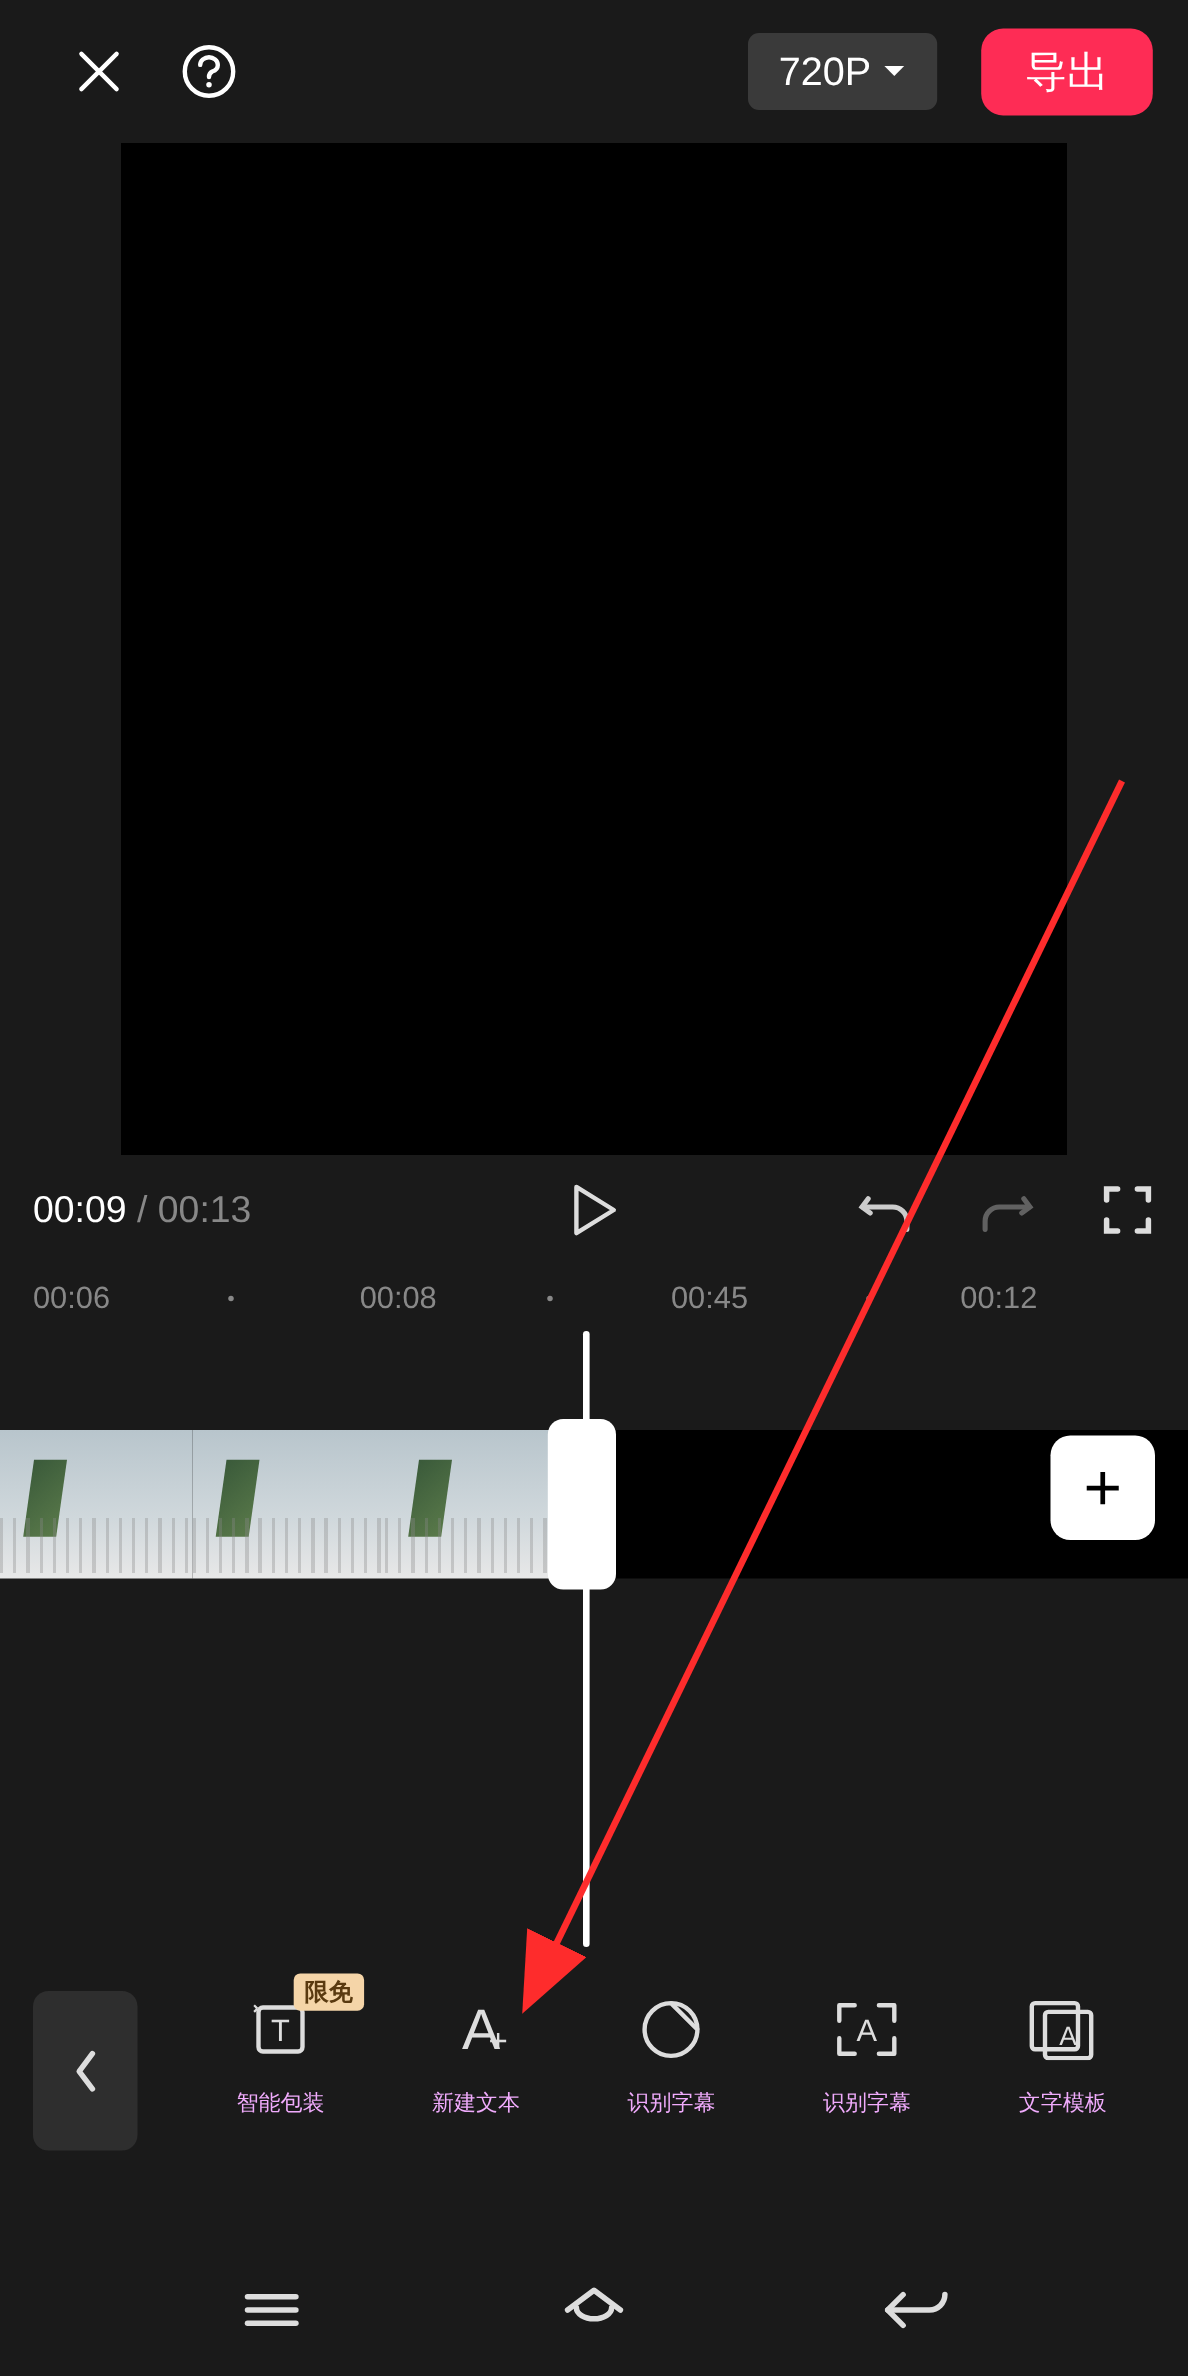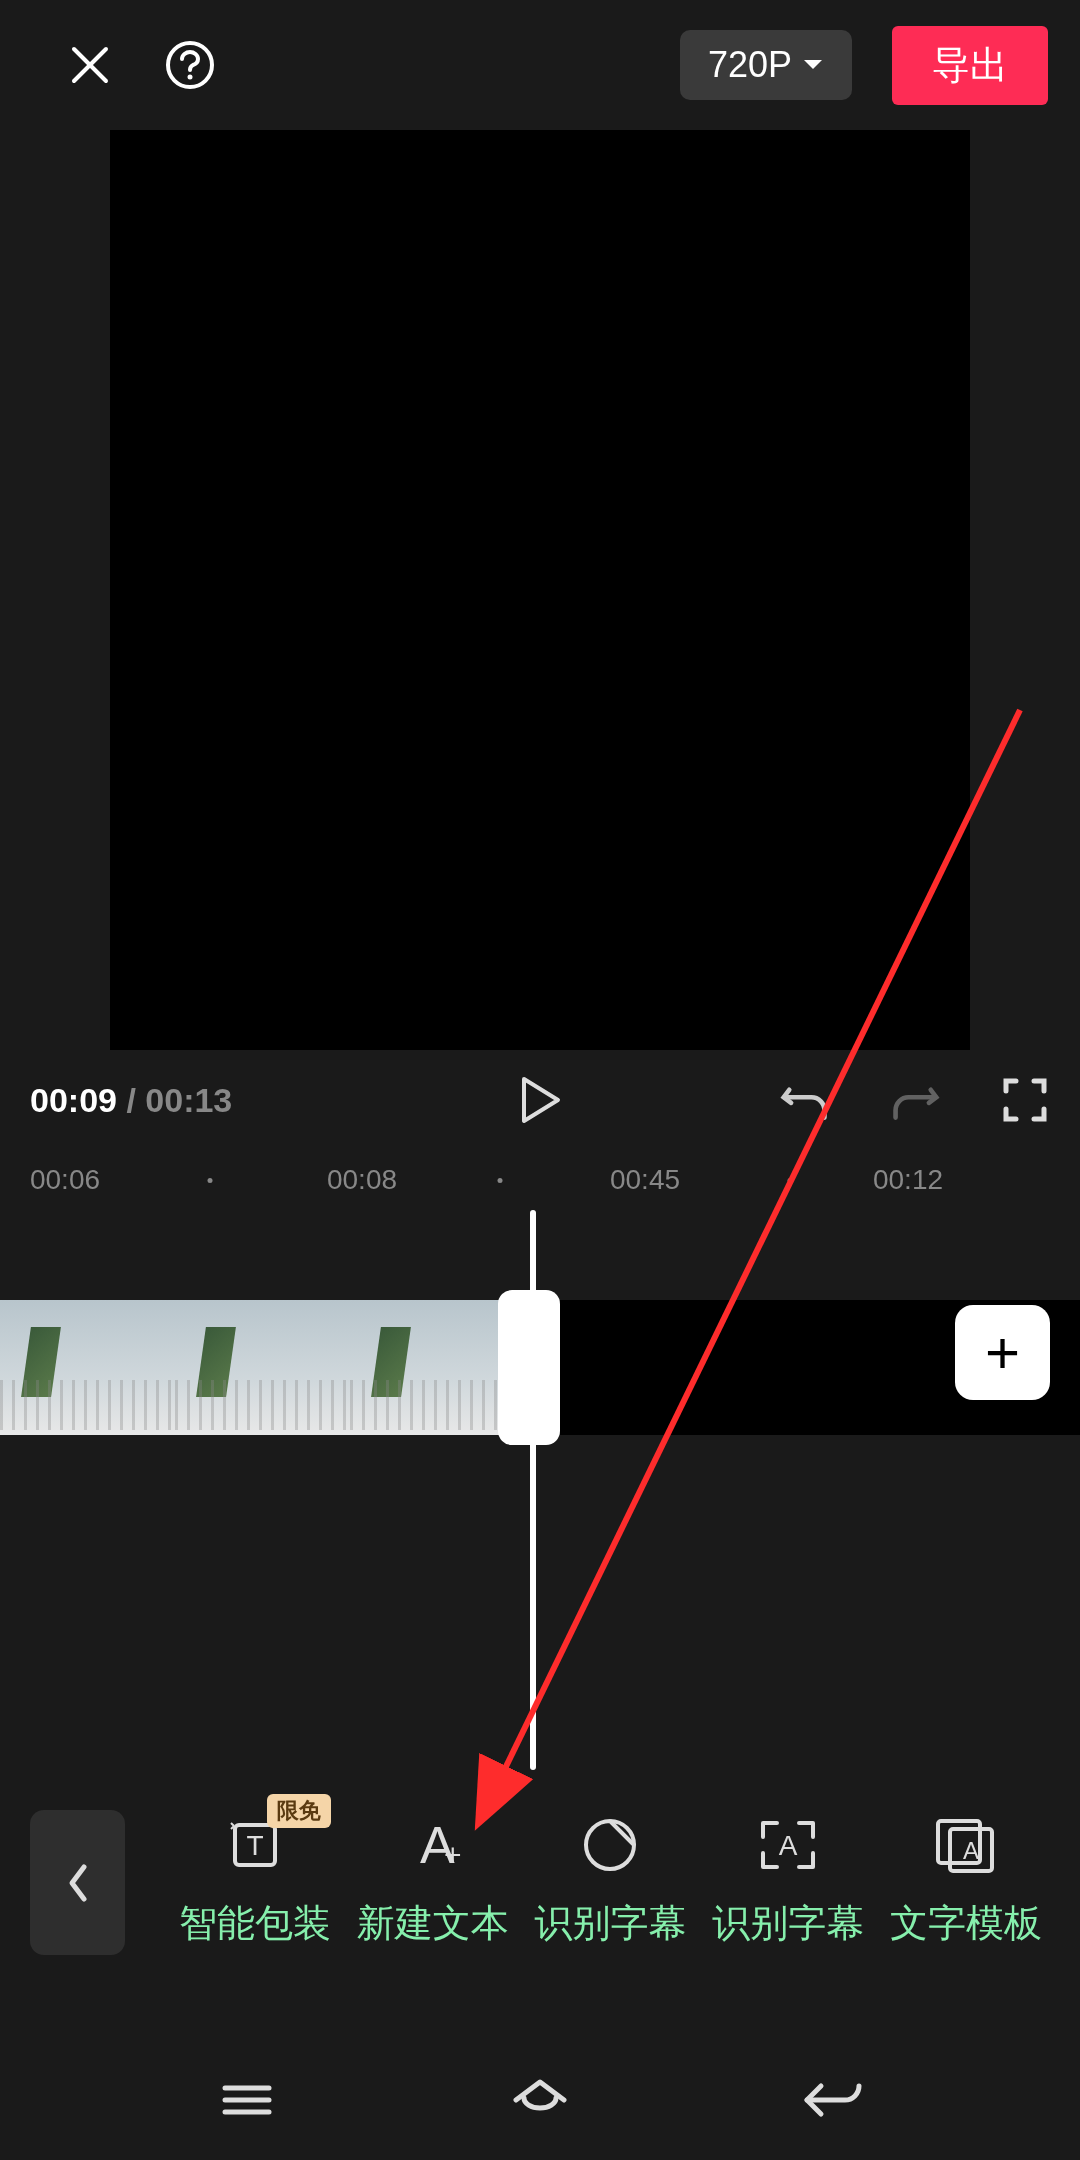--- a/index.html
+++ b/index.html
@@ -5,21 +5,21 @@
   * { margin: 0; padding: 0; box-sizing: border-box; }
   html, body { width: 1080px; height: 2160px; background: #1a1a1a; color: #fff; font-family: -apple-system, sans-serif; overflow: hidden; }
   body { display: flex; flex-direction: column; }
   
   
   .top-bar { height: 130px; display: flex; align-items: center; padding: 0 32px 0 60px; gap: 40px; }
   .close-btn { width: 60px; height: 60px; display: flex; align-items: center; justify-content: center; cursor: pointer; }
   .help-btn { width: 60px; height: 60px; display: flex; align-items: center; justify-content: center; cursor: pointer; }
   .flex-spacer { flex: 1; }
   .resolution-btn { background: #3a3a3a; color: #fff; padding: 14px 28px; border-radius: 10px; font-size: 36px; display: flex; align-items: center; gap: 10px; cursor: pointer; }
-  .export-btn { background: #fe2c55; color: #fff; padding: 14px 40px; border-radius: 6px; font-size: 38px; font-weight: 500; cursor: pointer; }
+  .export-btn { background: #fe2c55; color: #fff; padding: 14px 40px; border-radius: 20px; font-size: 38px; font-weight: 500; cursor: pointer; }
   
   
   .preview { margin: 0 110px; height: 920px; background: #000; position: relative; }
   
   
   .player-controls { height: 100px; display: flex; align-items: center; padding: 0 30px 0 30px; }
   .time-display { font-size: 34px; color: #fff; }
   .time-total { color: #888; }
   .play-btn { position: absolute; left: 50%; transform: translateX(-50%); width: 60px; height: 60px; display: flex; align-items: center; justify-content: center; cursor: pointer; }
   .right-controls { margin-left: auto; display: flex; align-items: center; gap: 60px; }
@@ -39,21 +39,21 @@
   .clip-thumb::after { content: ''; position: absolute; left: 0; right: 0; bottom: 5px; height: 50px; background: repeating-linear-gradient(90deg, #888 0 3px, transparent 3px 12px); opacity: 0.35; }
   .clip-handle { position: absolute; top: 80px; left: 498px; width: 62px; height: 155px; background: #fff; border-radius: 14px; z-index: 12; }
   .black-clip { position: absolute; top: 90px; left: 560px; right: 0; height: 135px; background: #000; }
   .add-clip-btn { position: absolute; top: 95px; right: 30px; width: 95px; height: 95px; background: #fff; border-radius: 18px; display: flex; align-items: center; justify-content: center; font-size: 60px; color: #000; font-weight: 300; cursor: pointer; z-index: 15; }
   
   
   .bottom-toolbar { height: 230px; display: flex; align-items: flex-start; padding: 0 30px 0 30px; gap: 10px; margin-top: auto; }
   .back-btn { width: 95px; height: 145px; background: #2e2e2e; border-radius: 14px; display: flex; align-items: center; justify-content: center; cursor: pointer; margin-right: 36px; }
   .tool-item { flex: 1; display: flex; flex-direction: column; align-items: center; gap: 18px; cursor: pointer; position: relative; }
   .tool-icon { width: 70px; height: 70px; display: flex; align-items: center; justify-content: center; }
-  .tool-label { font-size: 38px; color: #86efac; white-space: nowrap; }
+  .tool-label { font-size: 20px; color: #f0abfc; white-space: nowrap; }
   .badge { position: absolute; top: -16px; right: 8px; background: #f5d5a8; color: #5a3a10; font-size: 22px; padding: 2px 10px; border-radius: 6px; font-weight: 600; }
   
   
   .nav-bar { height: 120px; display: flex; align-items: center; justify-content: space-around; padding: 0 100px; }
   .nav-btn { width: 80px; height: 60px; display: flex; align-items: center; justify-content: center; cursor: pointer; }
   
   
   .arrow-svg { position: absolute; top: 0; left: 0; width: 1080px; height: 2160px; pointer-events: none; z-index: 100; }
   
   svg { display: block; }
@@ -82,21 +82,21 @@
         <path d="M2 2 L11 11 L20 2" fill="#fff"></path>
       </svg>
   </div>
   <div class="export-btn">
     <span>导出</span>
   </div>
 </div>
 
 <div class="preview"></div>
 
-<div class="player-controls" style="position:relative;font-weight:bold;">
+<div class="player-controls" style="position:relative;">
   <div class="time-display">
     <span>00:09</span><span class="time-total"> / </span><span class="time-total">00:13</span>
   </div>
   <div class="play-btn">
     <svg width="44" height="50" viewBox="0 0 44 50" fill="none" stroke="#ddd" stroke-width="4" stroke-linejoin="round">
         <path d="M6 4 L40 25 L6 46 Z"></path>
       </svg>
   </div>
   <div class="right-controls">
     <div class="ctrl-btn">

